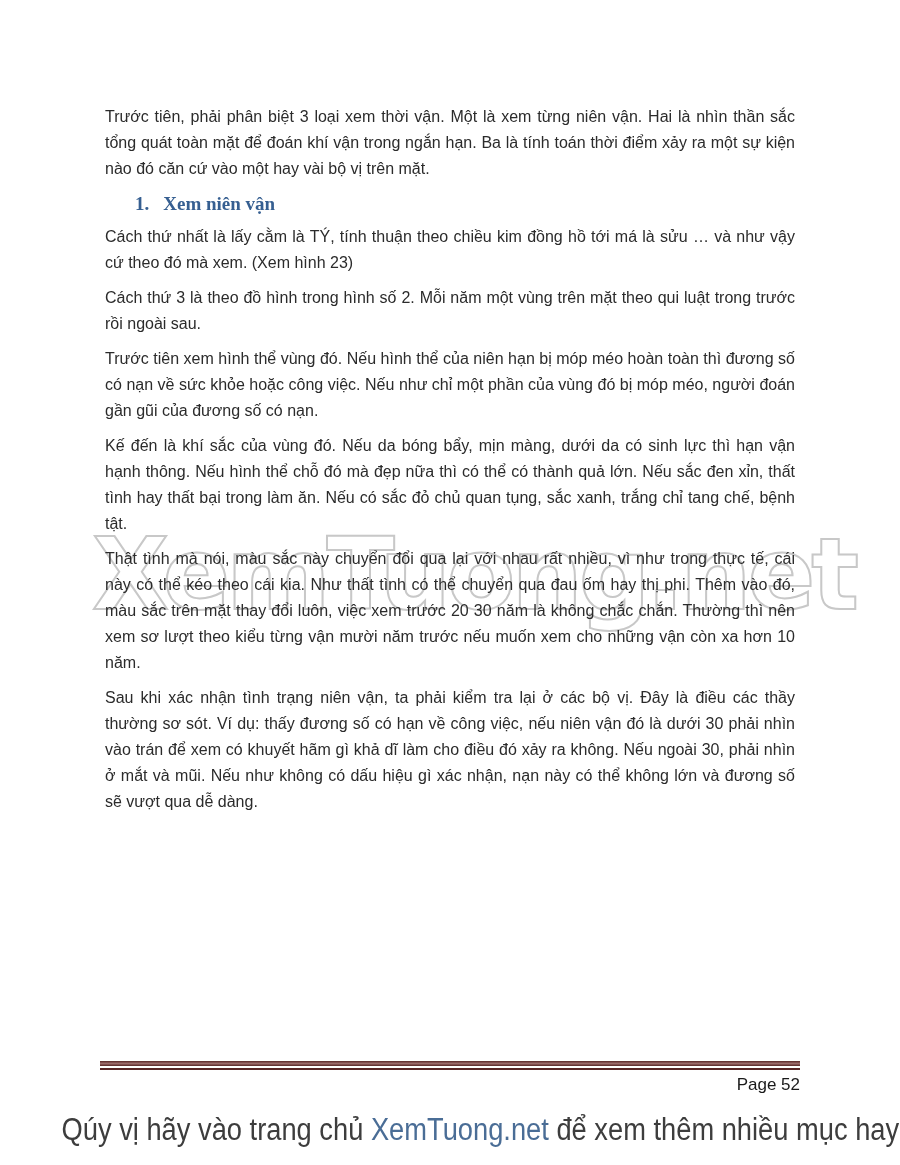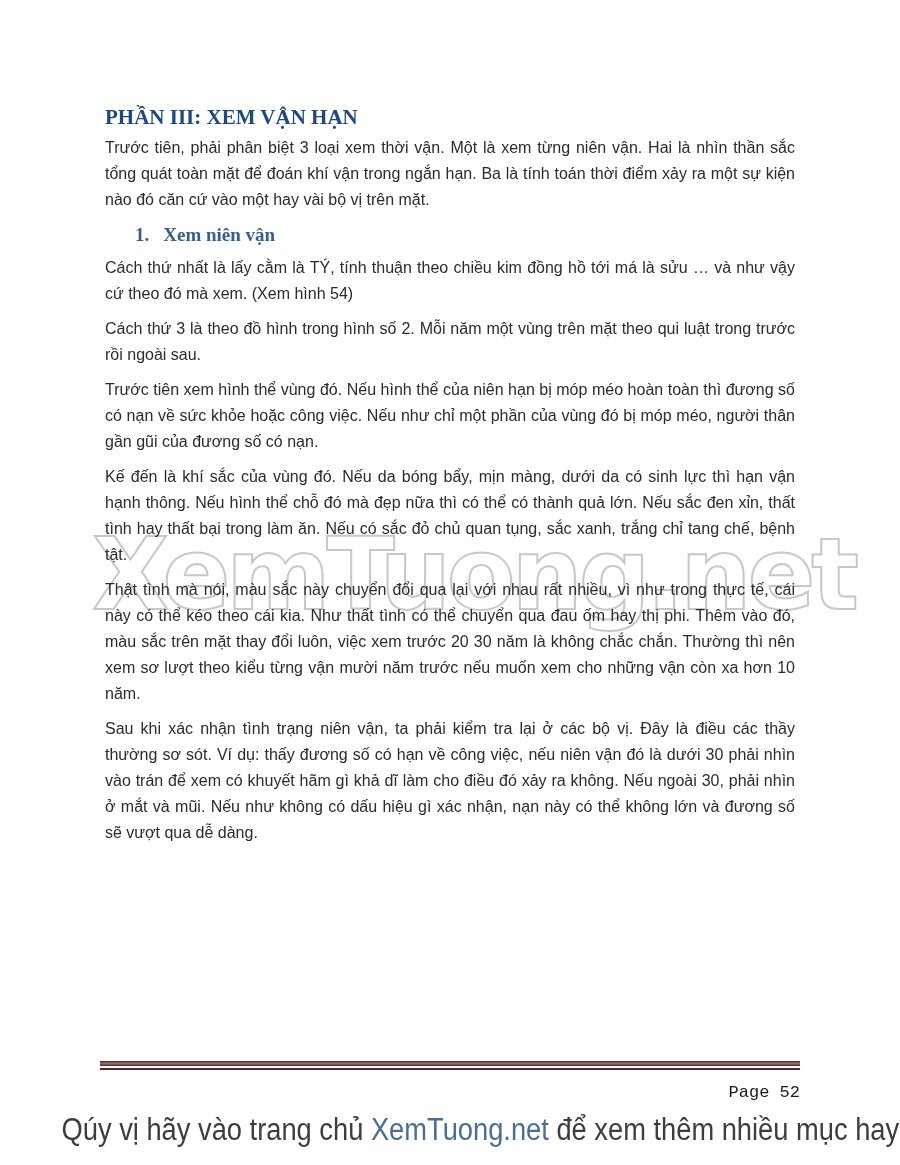--- a/index.html
+++ b/index.html
@@ -83,23 +83,23 @@
   .footer-rule-thick {
     height: 5px;
     background: linear-gradient(#572526, #9a6a6a, #572526);
   }
   .footer-rule-thin {
     height: 2px;
     margin-top: 2px;
     background: #572526;
   }
   .page-number {
-    margin-top: 13px;
+    margin-top: 5px;
     text-align: right;
-    font-family: Liberation Mono, monospace;
+    font-family: Liberation Sans, sans-serif;
     font-size: 17px;
     color: #1a1a1a;
   }
   
   .banner {
     position: absolute;
     top: 1112px;
     left: 0;
     width: 900px;
     text-align: center;
@@ -120,31 +120,30 @@
 </style>
 </head>
 <body>
 
 <div class="page">
 
   <div class="watermark">XemTuong.net</div>
 
   <div class="content">
 
-    <h1 class="doc-title">PHẦN III: XEM VẬN HẠN</h1>
 
     <p class="para">Trước tiên, phải phân biệt 3 loại xem thời vận. Một là xem từng niên vận. Hai là nhìn thần sắc tổng quát toàn mặt để đoán khí vận trong ngắn hạn. Ba là tính toán thời điểm xảy ra một sự kiện nào đó căn cứ vào một hay vài bộ vị trên mặt.</p>
 
     <h2 class="section-heading">
       <span class="num">1.</span><span>Xem niên vận</span>
     </h2>
 
-    <p class="para">Cách thứ nhất là lấy cằm là TÝ, tính thuận theo chiều kim đồng hồ tới má là sửu … và như vậy cứ theo đó mà xem. (Xem hình 54)</p>
+    <p class="para">Cách thứ nhất là lấy cằm là TÝ, tính thuận theo chiều kim đồng hồ tới má là sửu … và như vậy cứ theo đó mà xem. (Xem hình 23)</p>
     <p class="para">Cách thứ 3 là theo đồ hình trong hình số 2. Mỗi năm một vùng trên mặt theo qui luật trong trước rồi ngoài sau.</p>
-    <p class="para">Trước tiên xem hình thể vùng đó. Nếu hình thể của niên hạn bị móp méo hoàn toàn thì đương số có nạn về sức khỏe hoặc công việc. Nếu như chỉ một phần của vùng đó bị móp méo, người thân gần gũi của đương số có nạn.</p>
+    <p class="para">Trước tiên xem hình thể vùng đó. Nếu hình thể của niên hạn bị móp méo hoàn toàn thì đương số có nạn về sức khỏe hoặc công việc. Nếu như chỉ một phần của vùng đó bị móp méo, người đoán gần gũi của đương số có nạn.</p>
     <p class="para">Kế đến là khí sắc của vùng đó. Nếu da bóng bẩy, mịn màng, dưới da có sinh lực thì hạn vận hạnh thông. Nếu hình thể chỗ đó mà đẹp nữa thì có thể có thành quả lớn. Nếu sắc đen xỉn, thất tình hay thất bại trong làm ăn. Nếu có sắc đỏ chủ quan tụng, sắc xanh, trắng chỉ tang chế, bệnh tật.</p>
     <p class="para">Thật tình mà nói, màu sắc này chuyển đổi qua lại với nhau rất nhiều, vì như trong thực tế, cái này có thể kéo theo cái kia. Như thất tình có thể chuyển qua đau ốm hay thị phi. Thêm vào đó, màu sắc trên mặt thay đổi luôn, việc xem trước 20 30 năm là không chắc chắn. Thường thì nên xem sơ lượt theo kiểu từng vận mười năm trước nếu muốn xem cho những vận còn xa hơn 10 năm.</p>
     <p class="para">Sau khi xác nhận tình trạng niên vận, ta phải kiểm tra lại ở các bộ vị. Đây là điều các thầy thường sơ sót. Ví dụ: thấy đương số có hạn về công việc, nếu niên vận đó là dưới 30 phải nhìn vào trán để xem có khuyết hãm gì khả dĩ làm cho điều đó xảy ra không. Nếu ngoài 30, phải nhìn ở mắt và mũi. Nếu như không có dấu hiệu gì xác nhận, nạn này có thể không lớn và đương số sẽ vượt qua dễ dàng.</p>
 
   </div>
 
   <div class="footer">
     <div class="footer-rule-thick"></div>
     <div class="footer-rule-thin"></div>
     <div class="page-number">Page 52</div>

